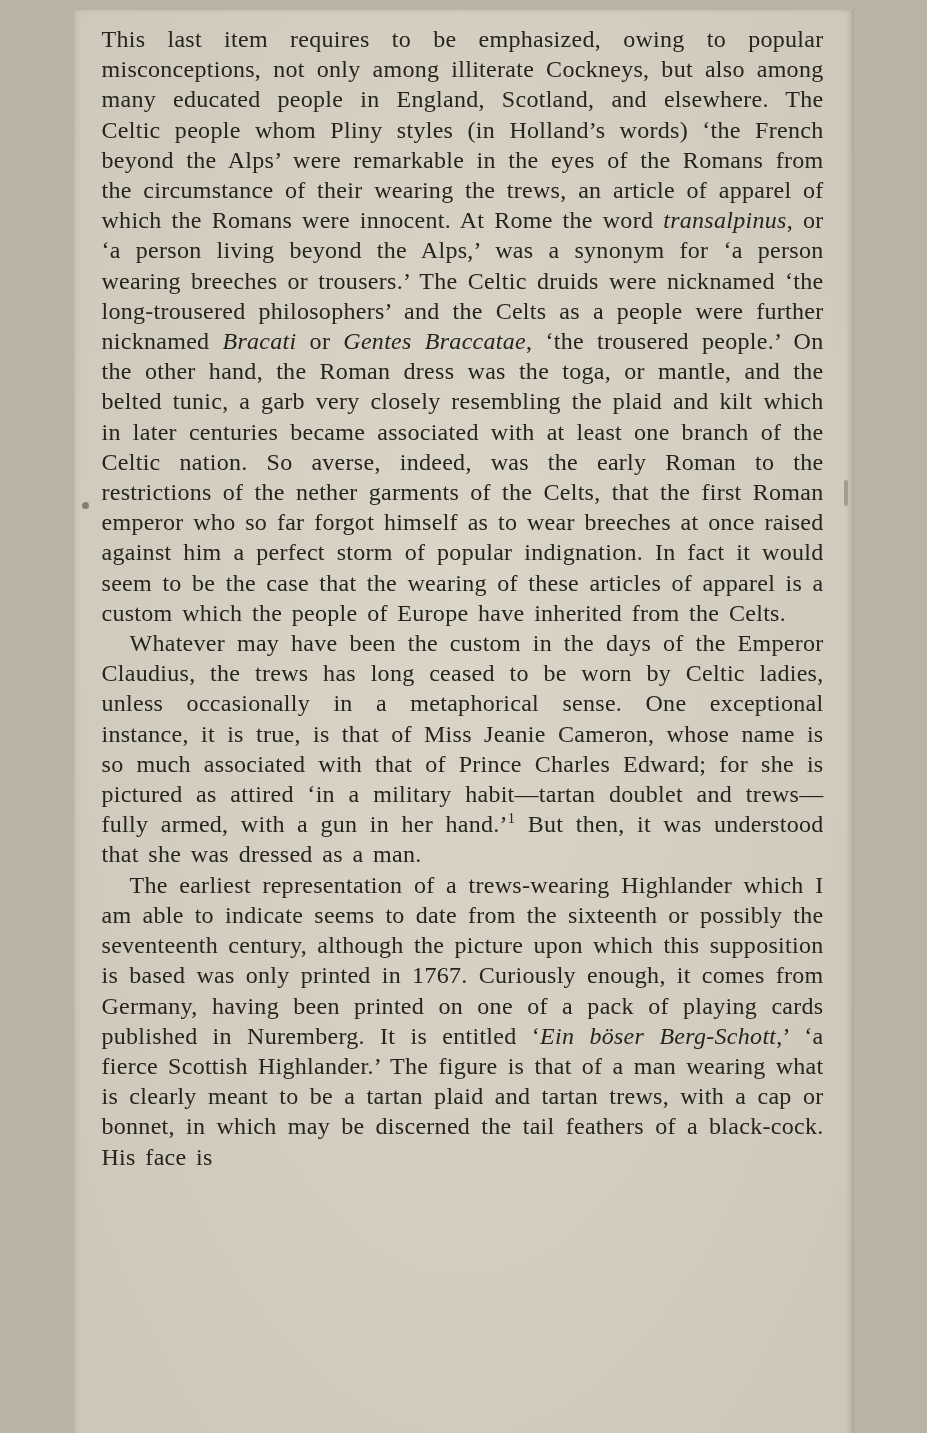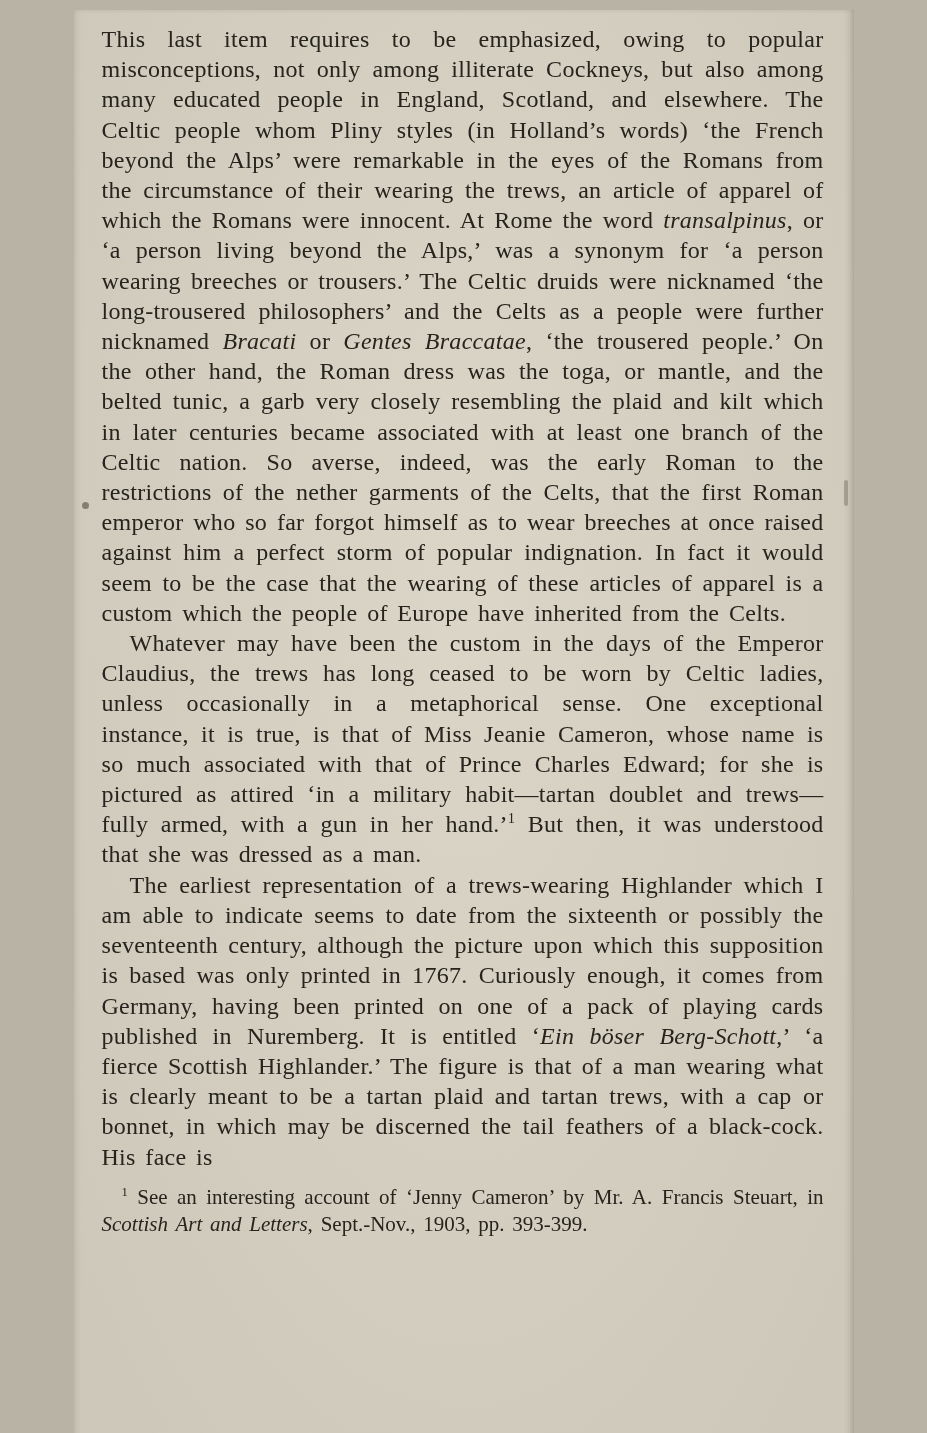--- a/index.html
+++ b/index.html
@@ -61,14 +61,13 @@
 <body>
 
 <div class="page">
   <div class="speck s1"></div>
   <div class="speck s2"></div>
   <div class="text-block">
       <p class="para"><span>This last item requires to be emphasized, owing to popular misconceptions, not only among illiterate Cockneys, but also among many educated people in England, Scotland, and elsewhere.  The Celtic people whom Pliny styles (in Holland’s words) ‘the French beyond the Alps’ were remarkable in the eyes of the Romans from the circumstance of their wearing the trews, an article of apparel of which the Romans were innocent.  At Rome the word </span><span class="italic">transalpinus</span><span>, or ‘a person living beyond the Alps,’ was a synonym for ‘a person wearing breeches or trousers.’  The Celtic druids were nicknamed ‘the long-trousered philosophers’ and the Celts as a people were further nicknamed </span><span class="italic">Bracati</span><span> or </span><span class="italic">Gentes Braccatae</span><span>, ‘the trousered people.’  On the other hand, the Roman dress was the toga, or mantle, and the belted tunic, a garb very closely resembling the plaid and kilt which in later centuries became associated with at least one branch of the Celtic nation.  So averse, indeed, was the early Roman to the restrictions of the nether garments of the Celts, that the first Roman emperor who so far forgot himself as to wear breeches at once raised against him a perfect storm of popular indignation.  In fact it would seem to be the case that the wearing of these articles of apparel is a custom which the people of Europe have inherited from the Celts.</span></p>
       <p class="para indent"><span>Whatever may have been the custom in the days of the Emperor Claudius, the trews has long ceased to be worn by Celtic ladies, unless occasionally in a metaphorical sense.  One exceptional instance, it is true, is that of Miss Jeanie Cameron, whose name is so much associated with that of Prince Charles Edward; for she is pictured as attired ‘in a military habit—tartan doublet and trews—fully armed, with a gun in her hand.’</span><sup class="fnref">1</sup><span>  But then, it was understood that she was dressed as a man.</span></p>
       <p class="para indent"><span>The earliest representation of a trews-wearing Highlander which I am able to indicate seems to date from the sixteenth or possibly the seventeenth century, although the picture upon which this supposition is based was only printed in 1767.  Curiously enough, it comes from Germany, having been printed on one of a pack of playing cards published in Nuremberg.  It is entitled ‘</span><span class="italic">Ein böser Berg-Schott</span><span>,’ ‘a fierce Scottish Highlander.’  The figure is that of a man wearing what is clearly meant to be a tartan plaid and tartan trews, with a cap or bonnet, in which may be discerned the tail feathers of a black-cock.  His face is</span></p>
     </div>
-  <div class="footnote"><sup class="fnref">1</sup><span> See an interesting account of ‘Jenny Cameron’ by Mr. A. Francis Steuart, in </span><span class="italic">Scottish Art and Letters</span><span>, Sept.-Nov., 1903, pp. 393-399.</span></div>
 </div>
 
 </body></html>

